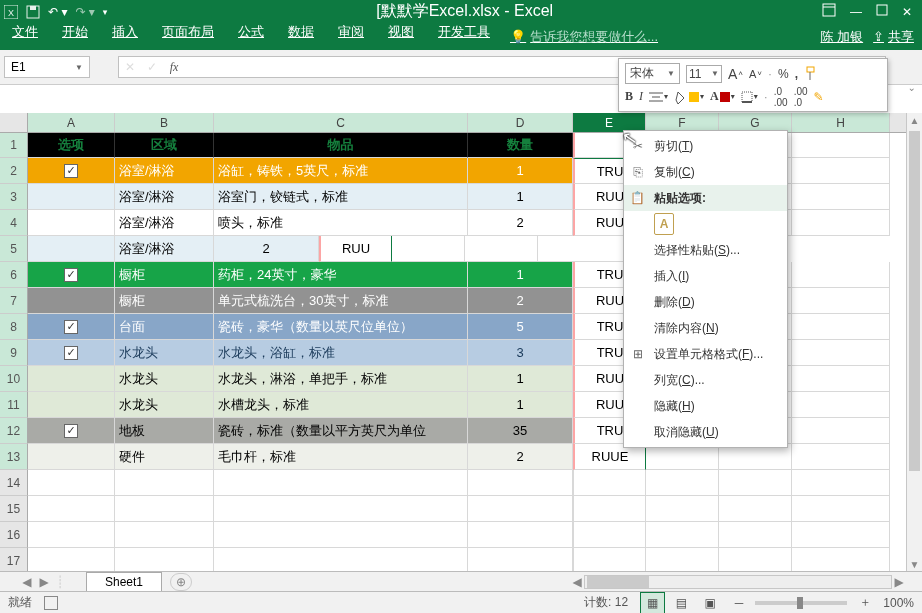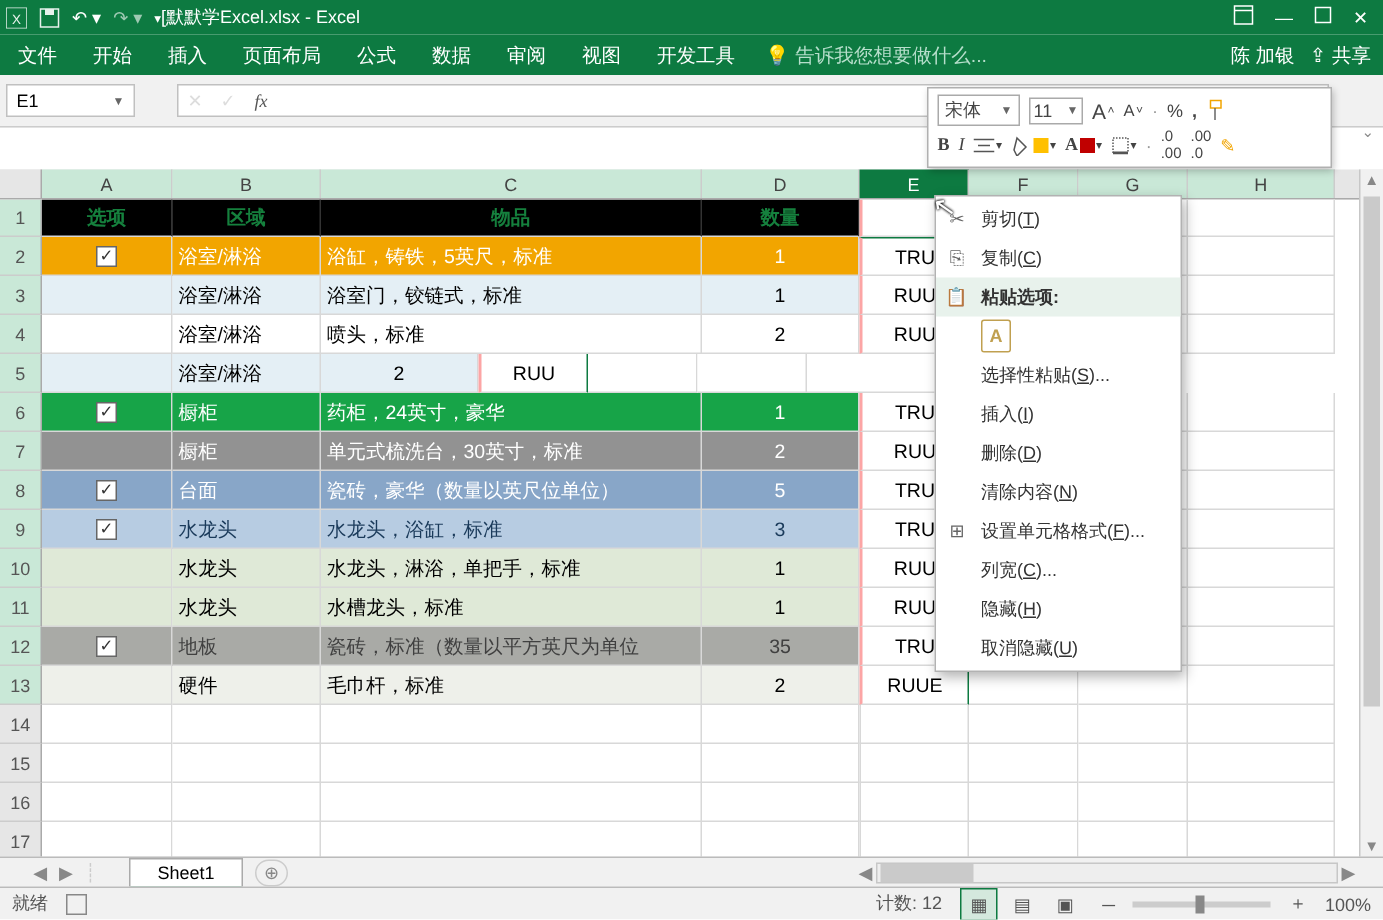--- a/index.html
+++ b/index.html
@@ -1,24 +1,24 @@
 <!DOCTYPE html>
 <html><head>
 <meta charset="utf-8">
 <style>
 * { box-sizing: border-box; margin: 0; padding: 0; font-family: "Microsoft YaHei", SimSun, sans-serif; }
 body { background: #fff; width: 922px; height: 613px; overflow: hidden; font-size: 12px; position: relative; }
 
 .titlebar { background: #0d7a41; height: 23px; display: flex; align-items: center; color: #fff; padding: 0 4px; }
 .qat { display: flex; gap: 8px; align-items: center; }
 .qat .icon { width: 14px; height: 14px; display: inline-block; opacity: .9; }
-.title-area { flex: 1; font-size: 12px; }
+.title-area { flex: 1; text-align: center; font-size: 16px; }
 .winbtns { display: flex; gap: 14px; align-items: center; padding-right: 6px; }
 
-.menubar { background: #0d7a41; height: 27px; display: flex; align-items: center; color: #fff; font-size: 13px; }
+.menubar { background: #0d7a41; height: 27px; display: flex; color: #fff; font-size: 13px; text-decoration: underline; }
 .menubar .fileitem { padding: 0 12px; }
 .menubar .tell { color: #b6decb; display: flex; align-items: center; gap: 4px; margin-left: 8px; }
 .menubar .right { margin-left: auto; padding-right: 8px; display: flex; align-items: center; gap: 10px; }
 .menubar .share { display: flex; align-items: center; gap: 4px; }
 
 .namebox-row { height: 35px; border-bottom: 1px solid #ccc; display: flex; align-items: center; background: #f1f1f1; }
 .namebox { width: 86px; height: 22px; border: 1px solid #c0c0c0; background: #fff; display: flex; align-items: center; padding: 0 6px; margin-left: 4px; font-size: 12px; }
 .namebox .dd { margin-left: auto; color: #666; font-size: 8px; }
 .fx-area { display: flex; align-items: center; margin-left: 28px; border: 1px solid #c0c0c0; background: #fff; height: 22px; flex: 1; margin-right: 36px; }
 .fx-area .btn { width: 22px; text-align: center; color: #888; }
@@ -60,21 +60,21 @@
 .row.r2 .cell.colA { color: #000; }
 .row.r3 .cell, .row.r5 .cell { background: #e4eff5; }
 .row.r6 .cell { background: #17a448; color: #fff; }
 .row.r6 .cell.colA { color: #000; }
 .row.r7 .cell { background: #929292; color: #fff; }
 .row.r8 .cell { background: #88a6c8; color: #fff; }
 .row.r8 .cell.colA { color: #000; }
 .row.r9 .cell { background: #b7cce2; color: #1a3a5a; }
 .row.r9 .cell.colA { color: #000; }
 .row.r10 .cell, .row.r11 .cell { background: #dfe9d7; }
-.row.r12 .cell { background: #a9aaa6; color: #404040; }
+.row.r12 .cell { background: #a9aaa6; color: #000000; }
 .row.r12 .cell.colA { color: #000; }
 .row.r13 .cell { background: #eef0ea; }
 .row .cell.colE { background: #fff !important; color: #000 !important; border-left: 2px solid #fca5a5; border-right: 1px solid #0d7a41; }
 .row.r2 .cell.colE { border-top: 1px solid #0d7a41; }
 .row .cell.colF, .row .cell.colG, .row .cell.colH { background: #fff !important; color: #000 !important; }
 .row.emptyrow .cell { background: #fff !important; color: #000; }
 .row.emptyrow .cell.colE { border-left: 1px solid #d8d8d8; border-right: 1px solid #d8d8d8; }
 
 .checkbox { width: 14px; height: 14px; border: 1px solid #666; background: #fff; display: inline-flex; align-items: center; justify-content: center; font-size: 11px; color: #333; }
 

